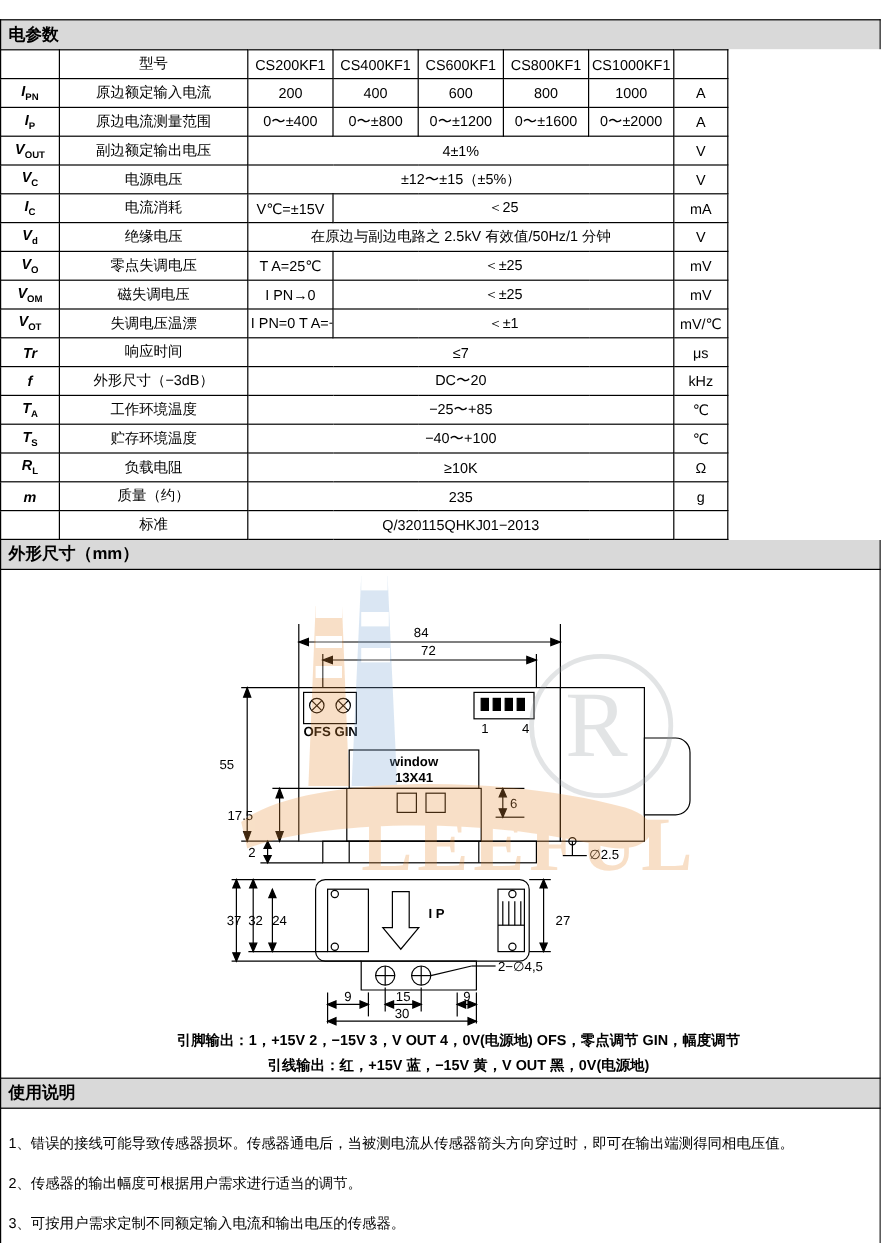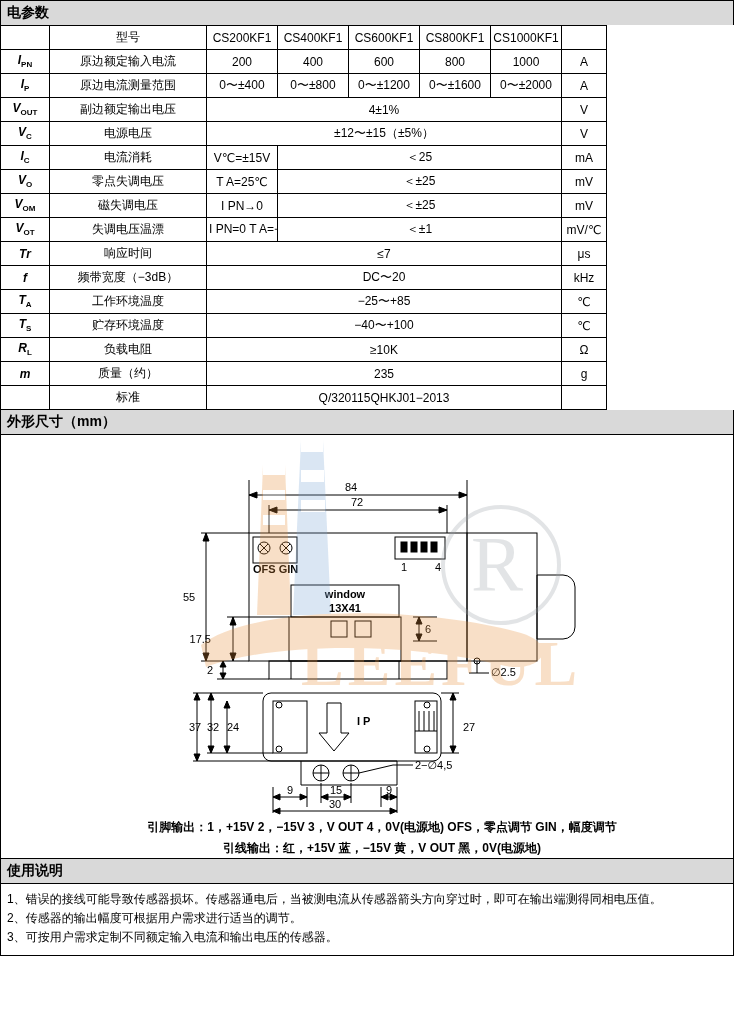--- a/index.html
+++ b/index.html
@@ -13,21 +13,21 @@
   }
   .page{position:relative;width:734px;}
   .section-head{
     background:#d9d9d9;
     border:1px solid #000;
     font-weight:bold;
     font-size:14px;
     padding:3px 6px;
     box-sizing:border-box;
   }
-  .section-head.top{border-bottom:none;}
+  .section-head.top{border-bottom:none;margin-top:16px;}
   table.params{
     border-collapse:collapse;
     width:596px;
     table-layout:fixed;
   }
   table.params td{
     border:1px solid #000;
     height:23px;
     text-align:center;
     vertical-align:middle;
@@ -47,21 +47,21 @@
     position:absolute;left:0;top:-120px;width:734px;height:560px;
     opacity:.33;pointer-events:none;
   }
   .notes{
     text-align:center;font-size:12px;font-weight:bold;padding-left:28px;
   }
   .usage{
     border:1px solid #000;border-top:none;padding:4px 6px 6px 6px;
     box-sizing:border-box;width:734px;
   }
-  .usage p{margin:3px 0;font-size:12px;line-height:1.35;}
+  .usage p{margin:17px 0;font-size:12px;line-height:1.35;}
   svg{display:block;}
   .lbl{font-family:"Liberation Sans",sans-serif;font-size:11px;}
   .lblb{font-family:"Liberation Sans",sans-serif;font-size:11px;font-weight:bold;}
 </style>
 </head>
 <body>
 
 <div class="page">
 
   <div class="section-head top">电参数</div>
@@ -111,20 +111,26 @@
           <td class="unit">V</td>
         </tr>
         <tr>
           <td class="sym">I<span class="sub">C</span></td>
           <td class="name">电流消耗</td>
           <td class="col left-in">V℃=±15V</td>
           <td class="col" colspan="4">＜25</td>
           <td class="unit">mA</td>
         </tr>
         <tr>
+          <td class="sym">V<span class="sub">d</span></td>
+          <td class="name">绝缘电压</td>
+          <td class="col" colspan="5">在原边与副边电路之 2.5kV 有效值/50Hz/1 分钟</td>
+          <td class="unit">V</td>
+        </tr>
+        <tr>
           <td class="sym">V<span class="sub">O</span></td>
           <td class="name">零点失调电压</td>
           <td class="col left-in">T A=25℃</td>
           <td class="col" colspan="4">＜±25</td>
           <td class="unit">mV</td>
         </tr>
         <tr>
           <td class="sym">V<span class="sub">OM</span></td>
           <td class="name">磁失调电压</td>
           <td class="col left-in">I PN→0</td>
@@ -139,21 +145,21 @@
           <td class="unit">mV/℃</td>
         </tr>
         <tr>
           <td class="sym">Tr</td>
           <td class="name">响应时间</td>
           <td class="col" colspan="5">≤7</td>
           <td class="unit">μs</td>
         </tr>
         <tr>
           <td class="sym">f</td>
-          <td class="name">频带宽度（−3dB）</td>
+          <td class="name">外形尺寸（−3dB）</td>
           <td class="col" colspan="5">DC〜20</td>
           <td class="unit">kHz</td>
         </tr>
         <tr>
           <td class="sym">T<span class="sub">A</span></td>
           <td class="name">工作环境温度</td>
           <td class="col" colspan="5">−25〜+85</td>
           <td class="unit">℃</td>
         </tr>
         <tr>

